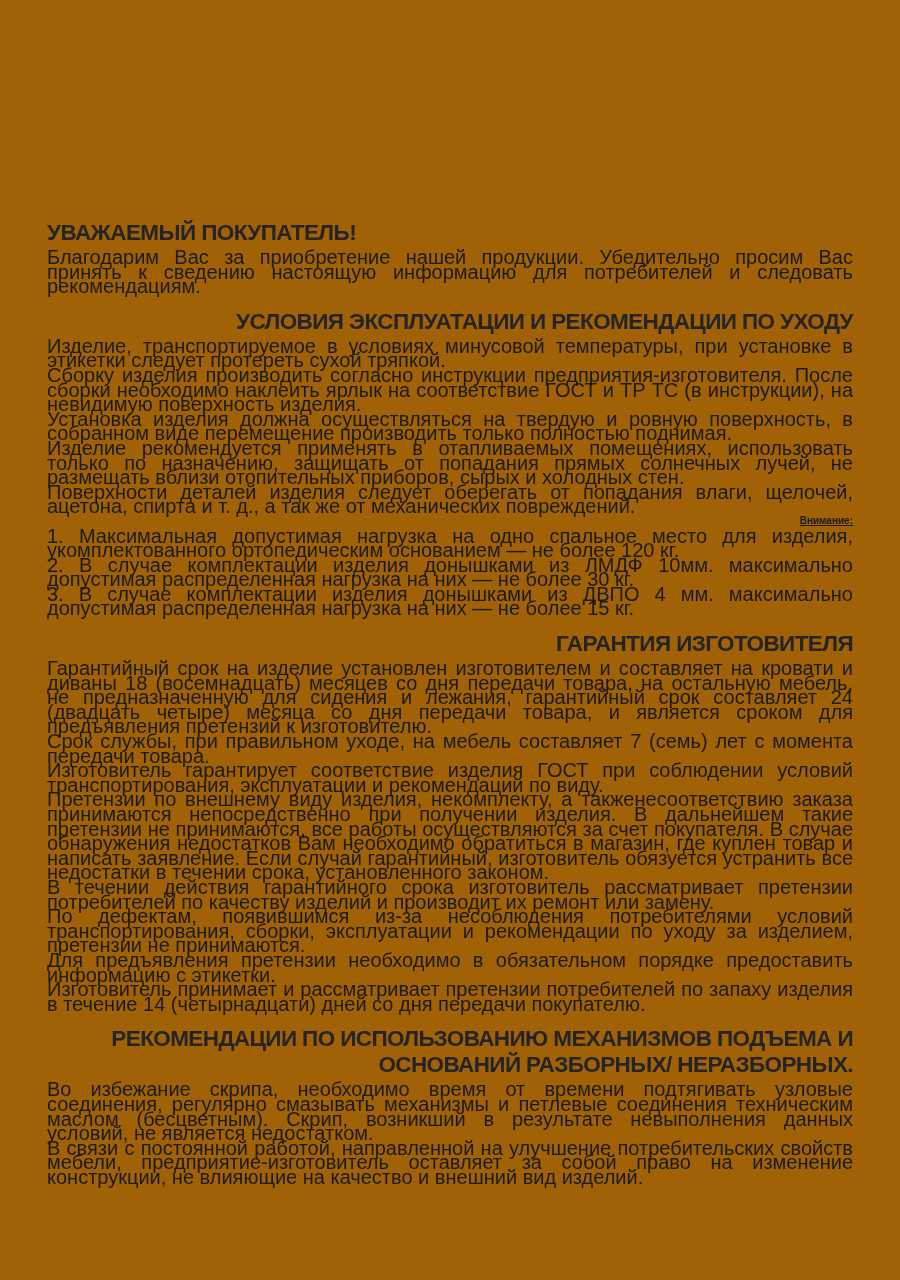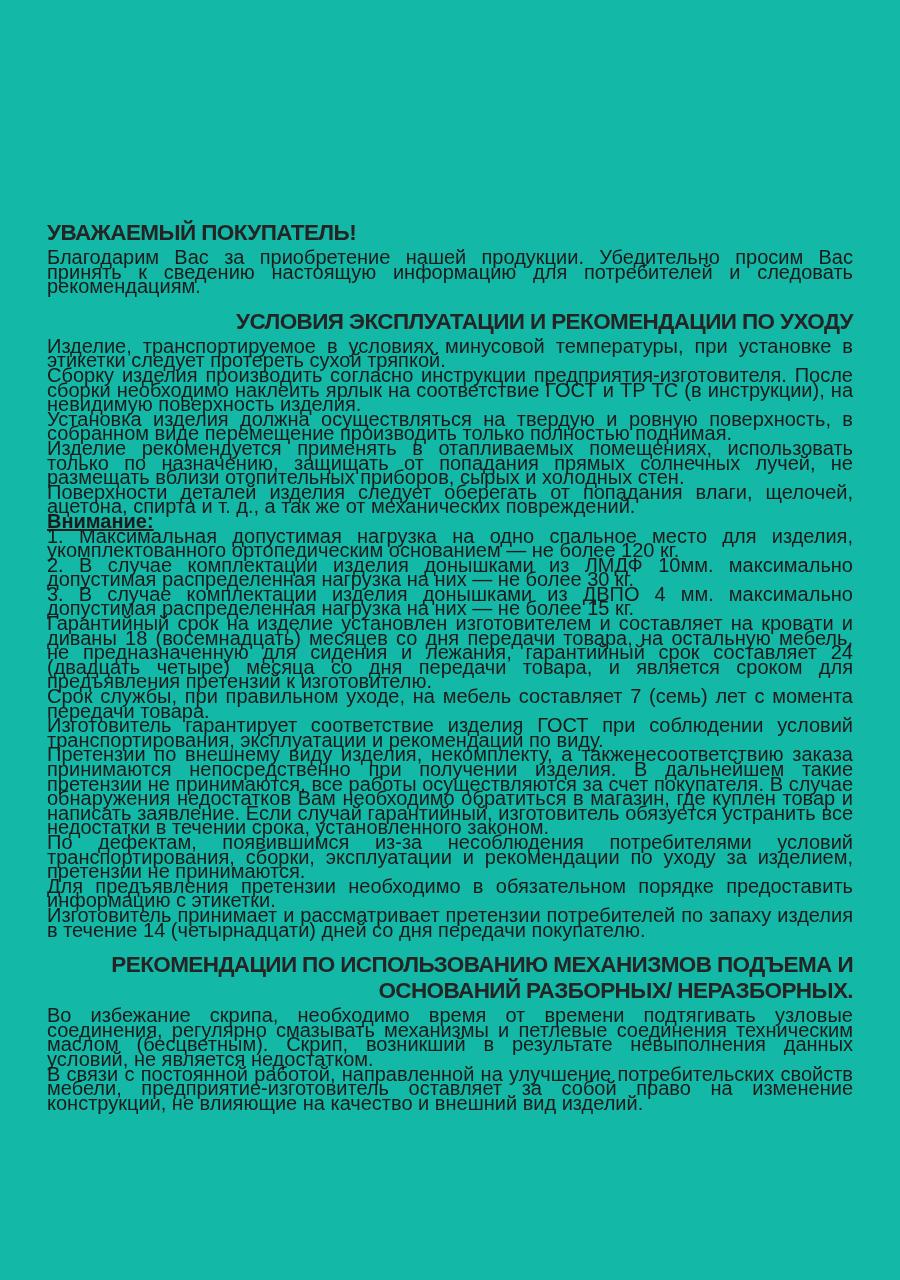--- a/index.html
+++ b/index.html
@@ -4,21 +4,21 @@
 <style>
   html, body {
     margin: 0;
     padding: 0;
     background: #ffffff;
   }
   .page {
     position: relative;
     width: 900px;
     height: 1280px;
-    background: #14b8a6;
+    background: #a16207;
     box-sizing: border-box;
     padding: 220px 47px 0 47px;
     font-family: "Liberation Sans", "DejaVu Sans", sans-serif;
     color: #1b1b1b;
     overflow: hidden;
   }
   .doc-heading {
     font-size: 22.5px;
     line-height: 26px;
     font-weight: bold;
@@ -31,25 +31,25 @@
   section.sec-mechanisms .doc-heading { margin-top: 28px; max-width: 812px; }
   .body-text {
     margin: 0;
     font-size: 20px;
     line-height: 14.6px;
     text-align: justify;
     max-width: 812px;
   }
   .attention-label {
     margin: 0;
-    font-size: 20px;
+    font-size: 10px;
     line-height: 14.6px;
     font-weight: bold;
     text-decoration: underline;
-    text-align: left;
+    text-align: right;
   }
 </style>
 </head>
 <body>
 
 <div class="page">
 
   <section class="sec sec-greeting">
     <h1 class="doc-heading">УВАЖАЕМЫЙ ПОКУПАТЕЛЬ!</h1>
     <p class="body-text">Благодарим Вас за приобретение нашей продукции. Убедительно просим Вас принять к сведению настоящую информацию для потребителей и следовать рекомендациям.</p>
@@ -62,24 +62,26 @@
     <p class="body-text">Установка изделия должна осуществляться на твердую и ровную поверхность, в собранном виде перемещение производить только полностью поднимая.</p>
     <p class="body-text">Изделие рекомендуется  применять в отапливаемых помещениях, использовать только по назначению, защищать от попадания прямых солнечных лучей, не размещать вблизи отопительных приборов, сырых и холодных стен.</p>
     <p class="body-text">Поверхности деталей изделия следует оберегать от попадания влаги, щелочей, ацетона, спирта и т. д., а так же от механических повреждений.</p>
     <p class="attention-label">Внимание:</p>
     <p class="body-text">1. Максимальная допустимая нагрузка на одно спальное место для изделия, укомплектованного ортопедическим основанием — не более 120 кг.</p>
     <p class="body-text">2. В случае комплектации изделия донышками из ЛМДФ 10мм. максимально допустимая распределенная нагрузка на них — не более 30 кг.</p>
     <p class="body-text">3. В случае комплектации изделия донышками из ДВПО 4 мм. максимально допустимая распределенная нагрузка на них — не более 15 кг.</p>
   </section>
 
   <section class="sec sec-warranty">
+    <h2 class="doc-heading">ГАРАНТИЯ ИЗГОТОВИТЕЛЯ</h2>
     <p class="body-text">Гарантийный срок на изделие установлен изготовителем и составляет на кровати и диваны 18 (восемнадцать) месяцев со дня передачи товара, на остальную мебель, не предназначенную для сидения и лежания, гарантийный срок составляет 24 (двадцать четыре) месяца со дня передачи товара, и является сроком для предъявления претензий к изготовителю.</p>
     <p class="body-text">Срок службы, при правильном уходе, на мебель составляет 7 (семь) лет с момента передачи товара.</p>
     <p class="body-text">Изготовитель гарантирует соответствие изделия ГОСТ при соблюдении условий транспортирования, эксплуатации и рекомендаций по виду.</p>
     <p class="body-text">Претензии по внешнему виду изделия, некомплекту, а такженесоответствию заказа принимаются непосредственно при получении изделия. В дальнейшем такие претензии не принимаются, все работы осуществляются за счет покупателя. В случае обнаружения недостатков  Вам необходимо обратиться в магазин, где куплен товар и написать заявление. Если случай гарантийный, изготовитель обязуется устранить все недостатки в течении срока, установленного законом.</p>
+    <p class="body-text">В течении действия гарантийного срока изготовитель рассматривает претензии потребителей по качеству изделий и производит их ремонт или замену.</p>
     <p class="body-text">По дефектам, появившимся из-за несоблюдения потребителями условий транспортирования, сборки, эксплуатации и рекомендации по уходу за изделием, претензии не принимаются.</p>
     <p class="body-text">Для предъявления претензии необходимо в обязательном порядке предоставить информацию с этикетки.</p>
     <p class="body-text">Изготовитель принимает и рассматривает претензии потребителей по запаху изделия в течение 14 (четырнадцати) дней со дня передачи  покупателю.</p>
   </section>
 
   <section class="sec sec-mechanisms">
     <h2 class="doc-heading">РЕКОМЕНДАЦИИ ПО ИСПОЛЬЗОВАНИЮ МЕХАНИЗМОВ ПОДЪЕМА И ОСНОВАНИЙ РАЗБОРНЫХ/ НЕРАЗБОРНЫХ.</h2>
     <p class="body-text">Во избежание скрипа, необходимо время от времени подтягивать узловые соединения, регулярно смазывать механизмы и петлевые соединения техническим маслом (бесцветным). Скрип, возникший в результате невыполнения данных условий, не является недостатком.</p>
     <p class="body-text">В связи с постоянной работой, направленной на улучшение потребительских свойств мебели, предприятие-изготовитель оставляет за собой право на изменение конструкции, не влияющие на качество и внешний вид изделий.</p>
   </section>

